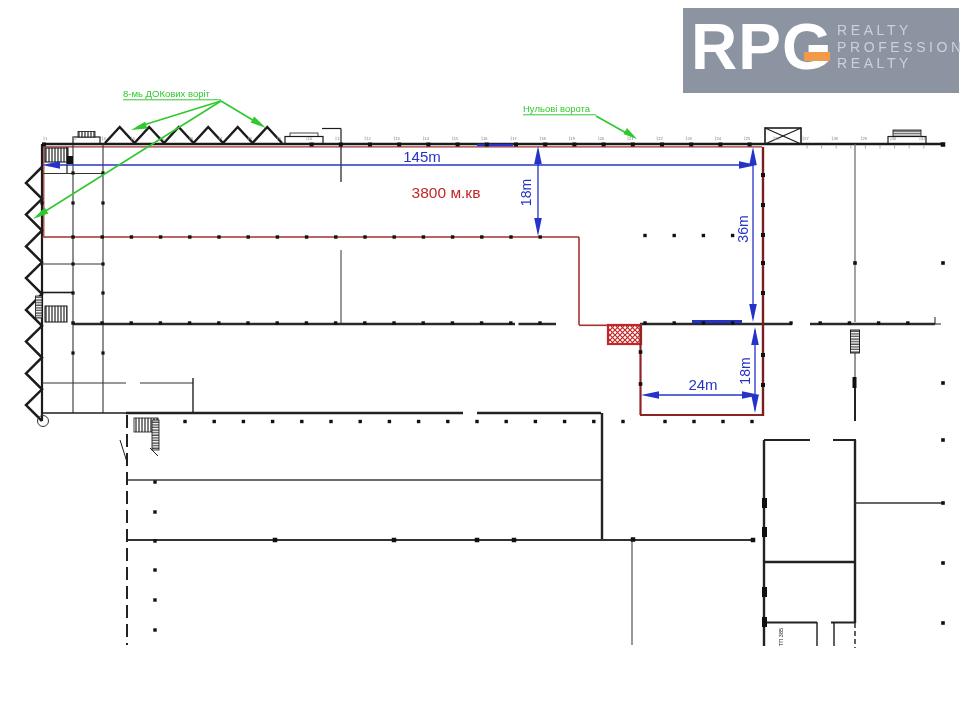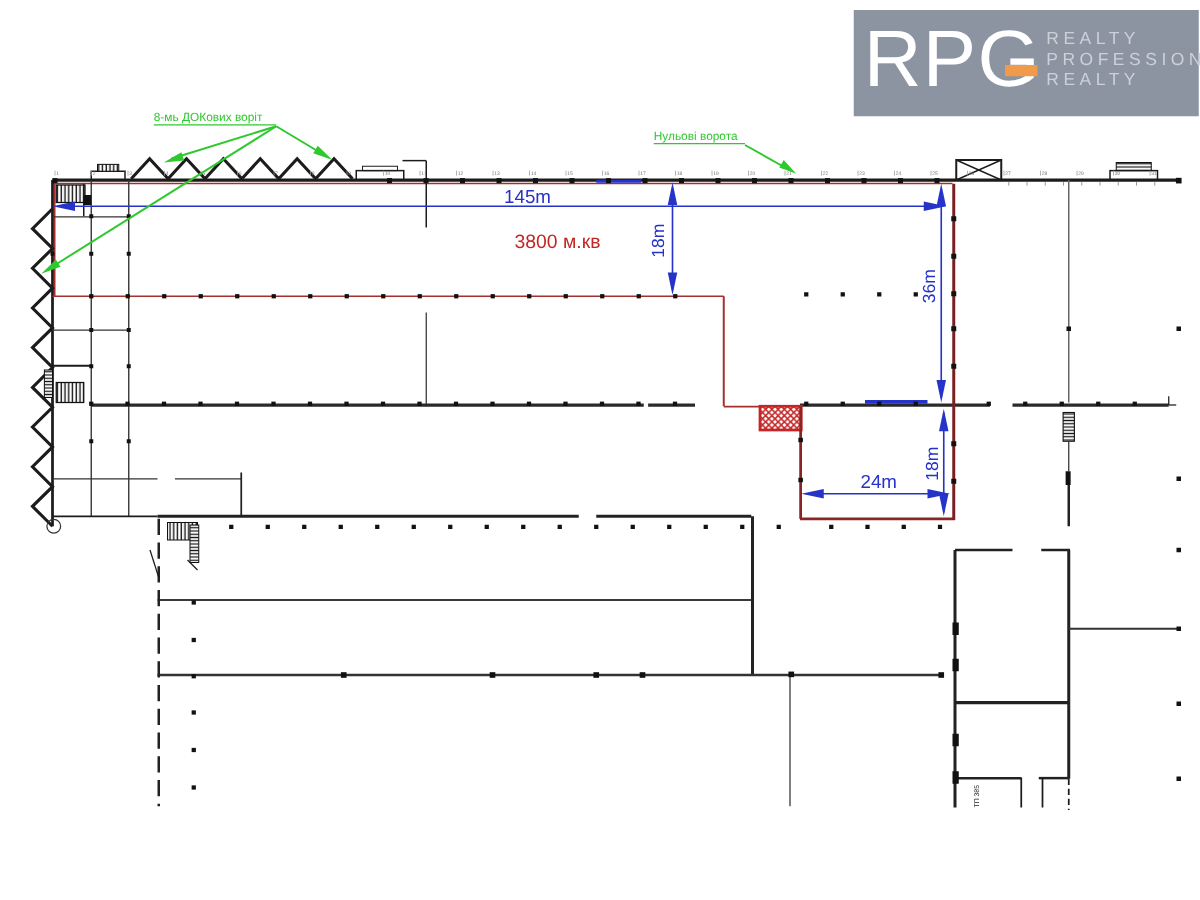--- a/index.html
+++ b/index.html
@@ -1,18 +1,18 @@
 <!DOCTYPE html>
 <html><head>
 <meta charset="utf-8">
 <style>
   html,body{margin:0;padding:0;background:#fff;width:960px;height:720px;overflow:hidden;}
   .page{position:relative;width:960px;height:720px;background:#fff;font-family:"Liberation Sans",sans-serif;}
   .logo{position:absolute;left:683px;top:8px;width:276px;height:85px;}
-  .logo-brand{position:absolute;left:8px;top:7px;font-size:64px;font-weight:normal;color:#fff;letter-spacing:1px;line-height:1;}
+  .logo-brand{position:absolute;left:8px;top:7px;font-size:64px;font-weight:bold;color:#fff;letter-spacing:1px;line-height:1;}
   .logo-accent{position:absolute;left:121px;top:44px;width:26px;height:8.5px;}
   .logo-lines{position:absolute;left:154px;top:14px;font-size:14px;letter-spacing:3.6px;line-height:16.5px;white-space:nowrap;}
   svg{position:absolute;left:0;top:0;}
 </style>
 </head>
 <body>
 
 <div class="page">
   <div class="logo" id="logoBox" style="background: rgb(140, 148, 162);">
     <div class="logo-brand" id="logoBrand" style="color: rgb(255, 255, 255);">RPG</div>

